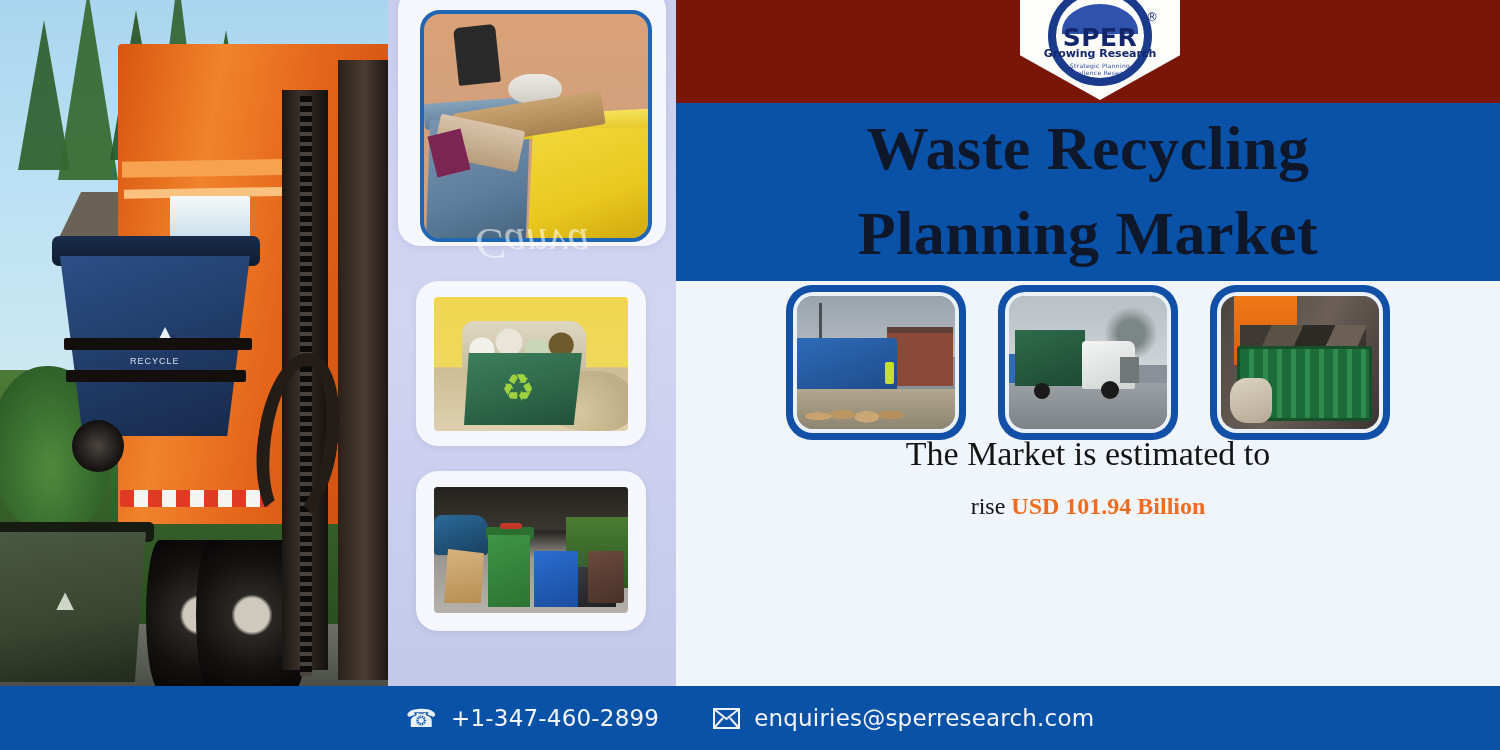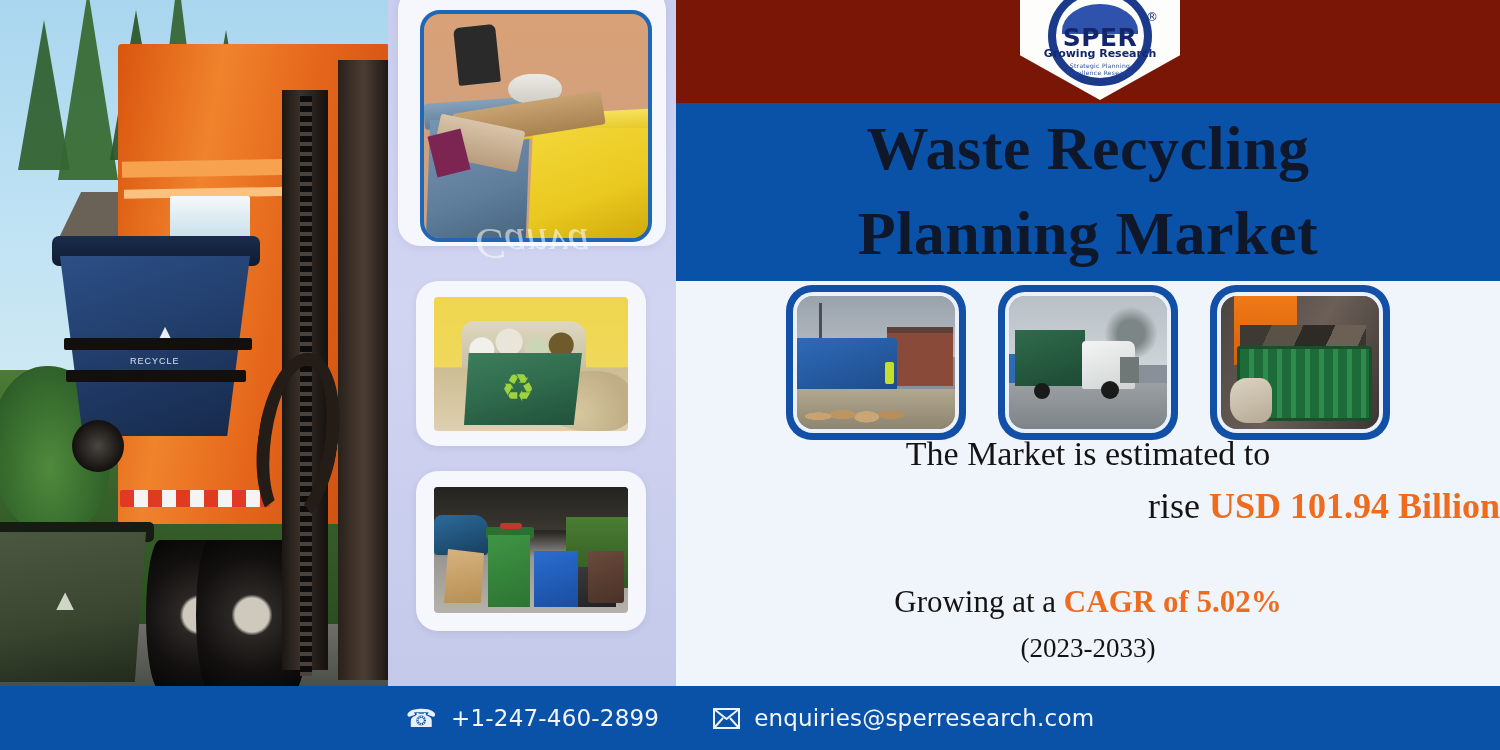--- a/index.html
+++ b/index.html
@@ -439,21 +439,21 @@
 
   
   .stat-block {
     position: absolute;
     left: 676px; top: 428px; width: 824px;
     text-align: center;
     font-family: "Liberation Serif", serif;
     color: #141414;
   }
   .stat-line1 { font-size: 34px; line-height: 52px; font-weight: 400; }
-  .stat-line2 { font-size: 36px; line-height: 52px; font-weight: 400; text-align: right; }
+  .stat-line2 { font-size: 24px; line-height: 52px; font-weight: 400; }
   .orange { color: #ef6c1f; font-weight: 700; }
   .cagr-block {
     position: absolute;
     left: 676px; top: 578px; width: 824px;
     text-align: center;
     font-family: "Liberation Serif", serif;
     color: #141414;
   }
   .cagr-line1 { font-size: 31px; line-height: 48px; }
   .cagr-line2 { font-size: 27px; line-height: 44px; }
@@ -629,30 +629,26 @@
       </div>
     </div>
 
   </div>
 
   <div class="stat-block">
     <div class="stat-line1">The Market is estimated to</div>
     <div class="stat-line2"><span>rise</span> <span class="orange">USD 101.94 Billion</span></div>
   </div>
 
-  <div class="cagr-block">
-    <div class="cagr-line1"><span>Growing at a</span> <span class="orange">CAGR of 5.02%</span></div>
-    <div class="cagr-line2">(2023-2033)</div>
-  </div>
 
   <div class="footer">
 
     <div class="foot-item">
       <span class="foot-icon">☎</span>
-      <span>+1-247-460-2899</span>
+      <span>+1-347-460-2899</span>
     </div>
 
     <div class="foot-item">
       <span class="foot-icon">
         <svg width="27" height="21" viewBox="0 0 27 21">
           <rect x="1" y="1" width="25" height="19" fill="none" stroke="#eef3fa" stroke-width="2"></rect>
           <path d="M1 1 L13.5 11 L26 1" fill="none" stroke="#eef3fa" stroke-width="2"></path>
           <path d="M1 20 L10 10 M26 20 L17 10" fill="none" stroke="#eef3fa" stroke-width="2"></path>
         </svg>
       </span>

